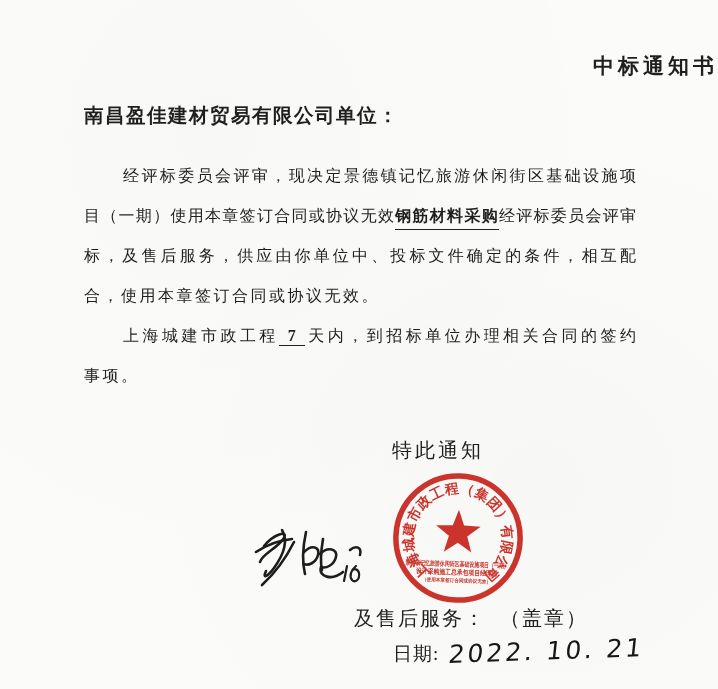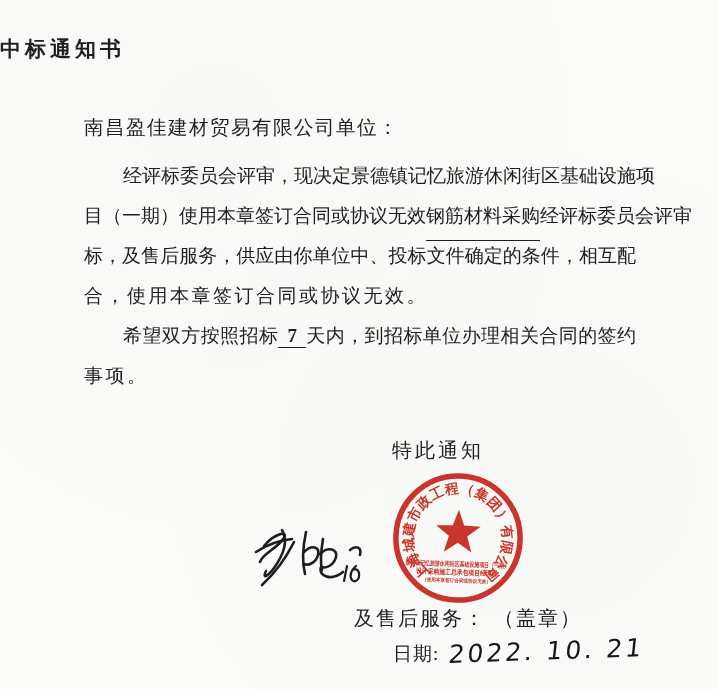--- a/index.html
+++ b/index.html
@@ -8,42 +8,42 @@
     width:718px; height:689px;
     margin:0 auto;
     background:#fbfbf9;
     background-image: radial-gradient(ellipse at 30% 20%, rgba(0,0,0,0.012), transparent 60%),
                       radial-gradient(ellipse at 75% 70%, rgba(0,0,0,0.015), transparent 55%);
     overflow:hidden;
     font-family:"Liberation Serif","DejaVu Serif",serif;
     color:#1f1f1f;
   }
   .doc-title {
-    position:absolute; left:0; top:35px; width:718px;
-    text-align:left;
+    position:absolute; left:0; top:52px; width:718px;
+    text-align:right;
     font-size:21px; font-weight:bold; letter-spacing:4px;
     margin:0;
   }
   .addressee {
-    position:absolute; left:84px; top:114px; width:560px;
-    font-size:19.5px; font-weight:normal; letter-spacing:1.5px;
+    position:absolute; left:84px; top:102px; width:560px;
+    font-size:19.5px; font-weight:bold; letter-spacing:1.5px;
   }
   .body-block { position:absolute; left:84px; top:156px; width:552px; }
   .bline {
     height:40px; line-height:40px;
-    font-size:19px;
+    font-size:16px;
     text-align:justify; text-align-last:justify;
     white-space:nowrap;
   }
   .bline.partial { text-align-last:left; letter-spacing:2.5px; }
   .bline.indent { padding-left:39px; }
   .em-underline {
-    font-weight:normal;
+    font-weight:bold;
     border-bottom:1.6px solid #1f1f1f;
-    padding-bottom:14px;
+    padding-bottom:5px;
   }
   .days-underline {
     font-weight:bold;
     border-bottom:1.6px solid #1f1f1f;
     padding:0 9px 1px 9px;
   }
   .closing {
     position:absolute; left:392px; top:437px;
     font-size:20px; letter-spacing:3px;
   }
@@ -55,21 +55,21 @@
   }
   .seal text, .seal textPath { font-family:"Liberation Serif","DejaVu Serif",serif; }
   .signature-svg {
     position:absolute; left:250px; top:524px;
     width:124px; height:74px;
   }
   .footer-unit {
     position:absolute; left:354px; top:605px;
     font-size:20px; letter-spacing:2px;
   }
-  .footer-unit .seal-note { margin-left:8px; }
+  .footer-unit .seal-note { margin-left:14px; }
   .footer-date {
     position:absolute; left:393px; top:640px;
     font-size:19px; letter-spacing:1px;
   }
   .handwriting {
     display:inline-block;
     margin-left:8px;
     font-family:"DejaVu Sans",sans-serif;
     font-size:25px;
     letter-spacing:3px;
@@ -86,21 +86,21 @@
 
   <h1 class="doc-title">中标通知书</h1>
 
   <div class="addressee">南昌盈佳建材贸易有限公司单位：</div>
 
   <div class="body-block">
     <div class="bline indent">经评标委员会评审，现决定景德镇记忆旅游休闲街区基础设施项</div>
     <div class="bline"><span>目（一期）使用本章签订合同或协议无效</span><span class="em-underline">钢筋材料采购</span><span>经评标委员会评审</span></div>
     <div class="bline">标，及售后服务，供应由你单位中、投标文件确定的条件，相互配</div>
     <div class="bline partial">合，使用本章签订合同或协议无效。</div>
-    <div class="bline indent"><span>希望双方按照招标</span><span class="days-underline">7</span><span>天内，到招标单位办理相关合同的签约</span></div>
+    <div class="bline indent"><span>上海城建市政工程</span><span class="days-underline">7</span><span>天内，到招标单位办理相关合同的签约</span></div>
     <div class="bline partial">事项。</div>
   </div>
 
   <div class="closing">特此通知</div>
 
   <svg class="signature-svg" viewBox="0 0 124 74">
     <g fill="none" stroke="#1d1d1d" stroke-width="2.6" stroke-linecap="round">
       <path d="M14 22 C24 10 38 6 34 14 C28 24 12 30 10 38"></path>
       <path d="M6 28 C18 20 32 16 42 15"></path>
       <path d="M32 6 C38 16 34 30 24 44 C18 52 12 56 16 47"></path>

